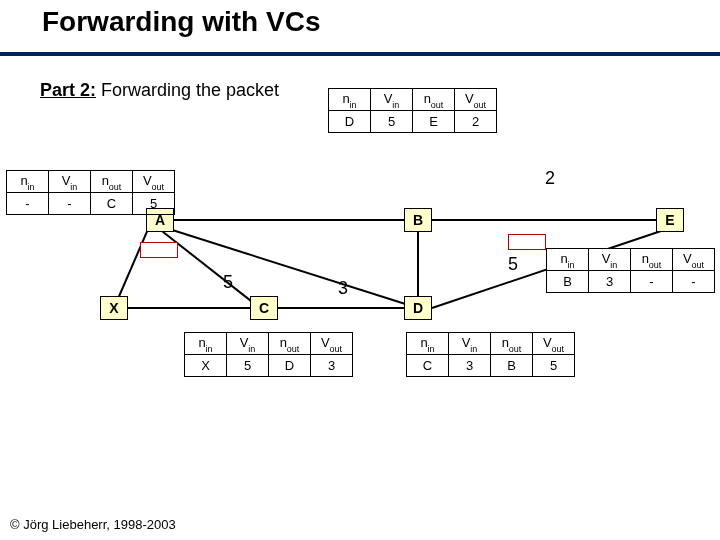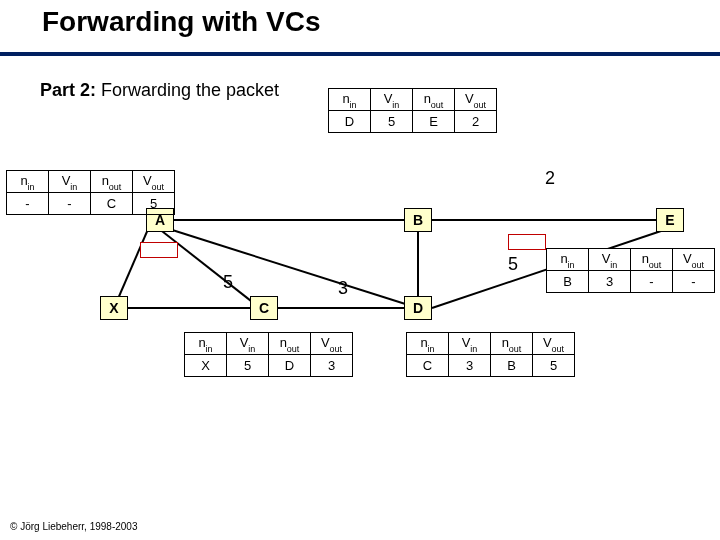--- a/index.html
+++ b/index.html
@@ -29,27 +29,27 @@
     background: #002060;
   }
   .subtitle {
     position: absolute;
     top: 80px;
     left: 40px;
     font-family: Arial, Helvetica, sans-serif;
     font-size: 18px;
     color: #000;
   }
-  .subtitle .bold { font-weight: bold; }
+  .subtitle .bold { font-weight: bold; text-decoration: underline; }
   .footer {
     position: absolute;
     left: 10px;
     bottom: 8px;
     font-family: Arial, Helvetica, sans-serif;
-    font-size: 10px;
+    font-size: 13px;
     color: #000;
   }
   
   .ftab {
     position: absolute;
     border-collapse: collapse;
     font-family: "Comic Sans MS", cursive, sans-serif;
   }
   .ftab td {
     border: 1.5px solid #000;

